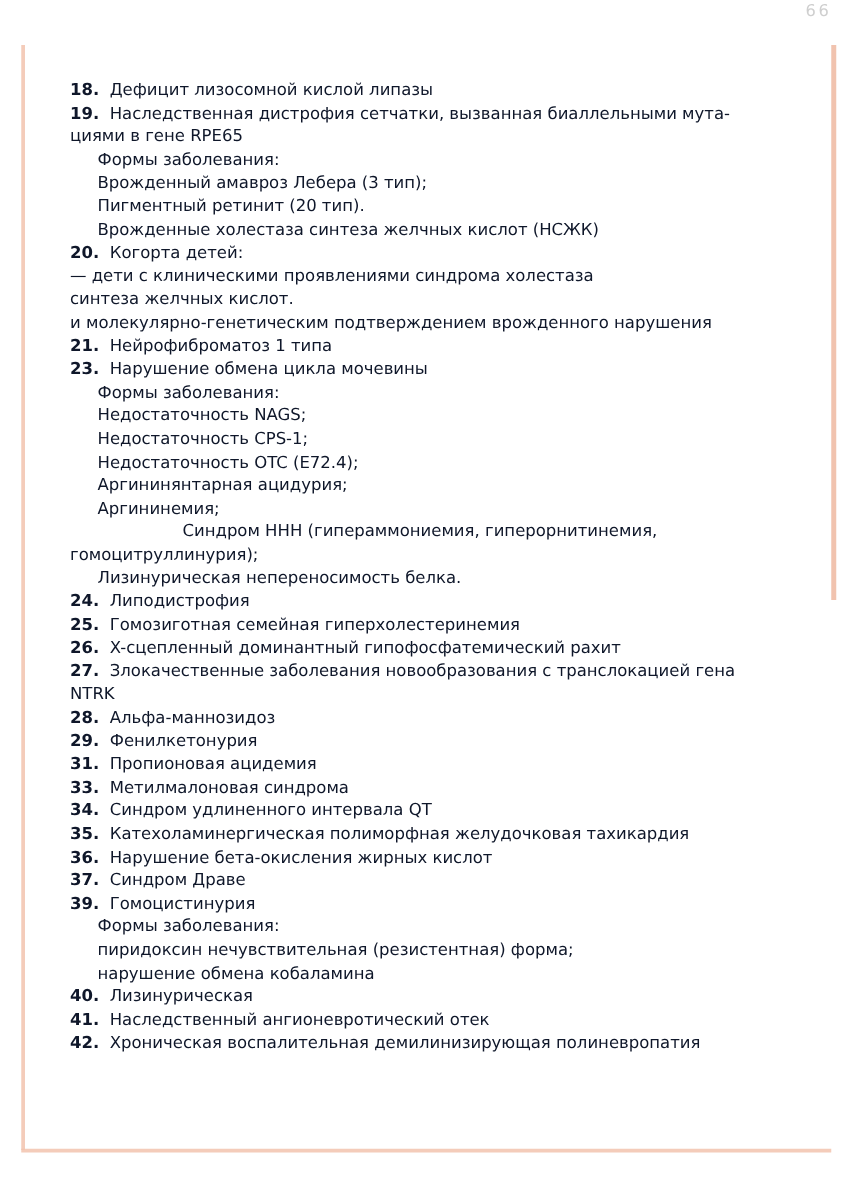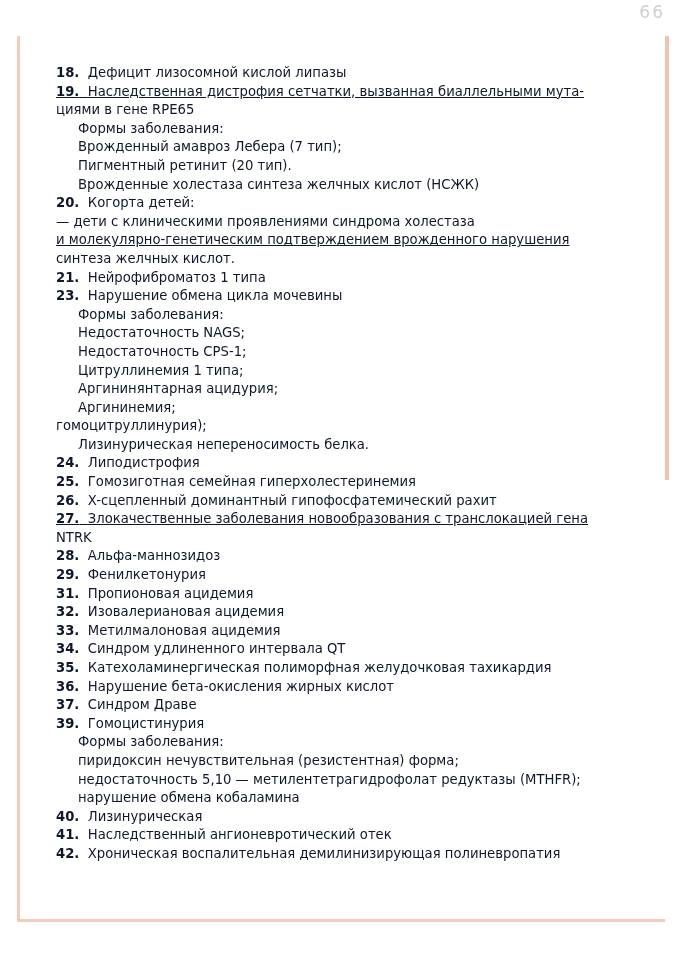--- a/index.html
+++ b/index.html
@@ -57,21 +57,21 @@
     background: #f2c3ae;
     opacity: .85;
   }
   .corner-mark {
     position: absolute;
     top: 2px;
     right: 26px;
     width: 30px;
     height: 10px;
     color: #cfcfcf;
-    font-size: 17px;
+    font-size: 13px;
     letter-spacing: 2px;
     text-align: right;
   }
   .content {
     position: absolute;
     left: 56px;
     top: 64px;
     width: 580px;
   }
   .line {
@@ -79,21 +79,20 @@
     line-height: 18.6px;
     color: #0f172a;
     margin: 0;
     white-space: pre-wrap;
   }
   .num {
     font-weight: bold;
   }
   .justify2 {
     text-align: justify;
-    text-decoration: underline;
   }
   .sub-ind {
     padding-left: 22px;
   }
   .wide-ind {
     padding-left: 90px;
   }
   .nowrap-num {
     white-space: nowrap;
   }
@@ -106,53 +105,52 @@
   <div class="edge-left"></div>
   <div class="edge-right"></div>
   <div class="edge-bottom"></div>
   <div class="corner-mark">66</div>
 
   <div class="content" id="doc-content">
       <p class="line"><span class="num nowrap-num">18.</span>  <span>Дефицит лизосомной кислой липазы</span></p>
       <p class="line justify2"><span class="num nowrap-num">19.</span>  <span>Наследственная дистрофия сетчатки, вызванная биаллельными мута-</span></p>
       <p class="line"><span>циями в гене RPE65</span></p>
       <p class="line sub-ind"><span>Формы заболевания:</span></p>
-      <p class="line sub-ind"><span>Врожденный амавроз Лебера (7 тип);</span></p>
+      <p class="line sub-ind"><span>Врожденный амавроз Лебера (3 тип);</span></p>
       <p class="line sub-ind"><span>Пигментный ретинит (20 тип).</span></p>
       <p class="line sub-ind"><span>Врожденные холестаза синтеза желчных кислот (НСЖК)</span></p>
       <p class="line"><span class="num nowrap-num">20.</span>  <span>Когорта детей:</span></p>
       <p class="line"><span>— дети с клиническими проявлениями синдрома холестаза</span></p>
+      <p class="line"><span>синтеза желчных кислот.</span></p>
       <p class="line justify2"><span>и молекулярно-генетическим подтверждением врожденного нарушения</span></p>
-      <p class="line"><span>синтеза желчных кислот.</span></p>
       <p class="line"><span class="num nowrap-num">21.</span>  <span>Нейрофиброматоз 1 типа</span></p>
       <p class="line"><span class="num nowrap-num">23.</span>  <span>Нарушение обмена цикла мочевины</span></p>
       <p class="line sub-ind"><span>Формы заболевания:</span></p>
       <p class="line sub-ind"><span>Недостаточность NAGS;</span></p>
       <p class="line sub-ind"><span>Недостаточность CPS-1;</span></p>
-      <p class="line sub-ind"><span>Цитруллинемия 1 типа;</span></p>
+      <p class="line sub-ind"><span>Недостаточность OTC (E72.4);</span></p>
       <p class="line sub-ind"><span>Аргининянтарная ацидурия;</span></p>
       <p class="line sub-ind"><span>Аргининемия;</span></p>
+      <p class="line wide-ind justify2"><span>Синдром HHH (гипераммониемия, гиперорнитинемия,</span></p>
       <p class="line"><span>гомоцитруллинурия);</span></p>
       <p class="line sub-ind"><span>Лизинурическая непереносимость белка.</span></p>
       <p class="line"><span class="num nowrap-num">24.</span>  <span>Липодистрофия</span></p>
       <p class="line"><span class="num nowrap-num">25.</span>  <span>Гомозиготная семейная гиперхолестеринемия</span></p>
       <p class="line"><span class="num nowrap-num">26.</span>  <span>X-сцепленный доминантный гипофосфатемический рахит</span></p>
       <p class="line justify2"><span class="num nowrap-num">27.</span>  <span>Злокачественные заболевания новообразования с транслокацией гена</span></p>
       <p class="line"><span>NTRK</span></p>
       <p class="line"><span class="num nowrap-num">28.</span>  <span>Альфа-маннозидоз</span></p>
       <p class="line"><span class="num nowrap-num">29.</span>  <span>Фенилкетонурия</span></p>
       <p class="line"><span class="num nowrap-num">31.</span>  <span>Пропионовая ацидемия</span></p>
-      <p class="line"><span class="num nowrap-num">32.</span>  <span>Изовалериановая ацидемия</span></p>
-      <p class="line"><span class="num nowrap-num">33.</span>  <span>Метилмалоновая ацидемия</span></p>
+      <p class="line"><span class="num nowrap-num">33.</span>  <span>Метилмалоновая синдрома</span></p>
       <p class="line"><span class="num nowrap-num">34.</span>  <span>Синдром удлиненного интервала QT</span></p>
       <p class="line"><span class="num nowrap-num">35.</span>  <span>Катехоламинергическая полиморфная желудочковая тахикардия</span></p>
       <p class="line"><span class="num nowrap-num">36.</span>  <span>Нарушение бета-окисления жирных кислот</span></p>
       <p class="line"><span class="num nowrap-num">37.</span>  <span>Синдром Драве</span></p>
       <p class="line"><span class="num nowrap-num">39.</span>  <span>Гомоцистинурия</span></p>
       <p class="line sub-ind"><span>Формы заболевания:</span></p>
       <p class="line sub-ind"><span>пиридоксин нечувствительная (резистентная) форма;</span></p>
-      <p class="line sub-ind"><span>недостаточность 5,10 — метилентетрагидрофолат редуктазы (MTHFR);</span></p>
       <p class="line sub-ind"><span>нарушение обмена кобаламина</span></p>
       <p class="line"><span class="num nowrap-num">40.</span>  <span>Лизинурическая</span></p>
       <p class="line"><span class="num nowrap-num">41.</span>  <span>Наследственный ангионевротический отек</span></p>
       <p class="line"><span class="num nowrap-num">42.</span>  <span>Хроническая воспалительная демилинизирующая полиневропатия</span></p>
     </div>
 </div>
 
 </body></html>

